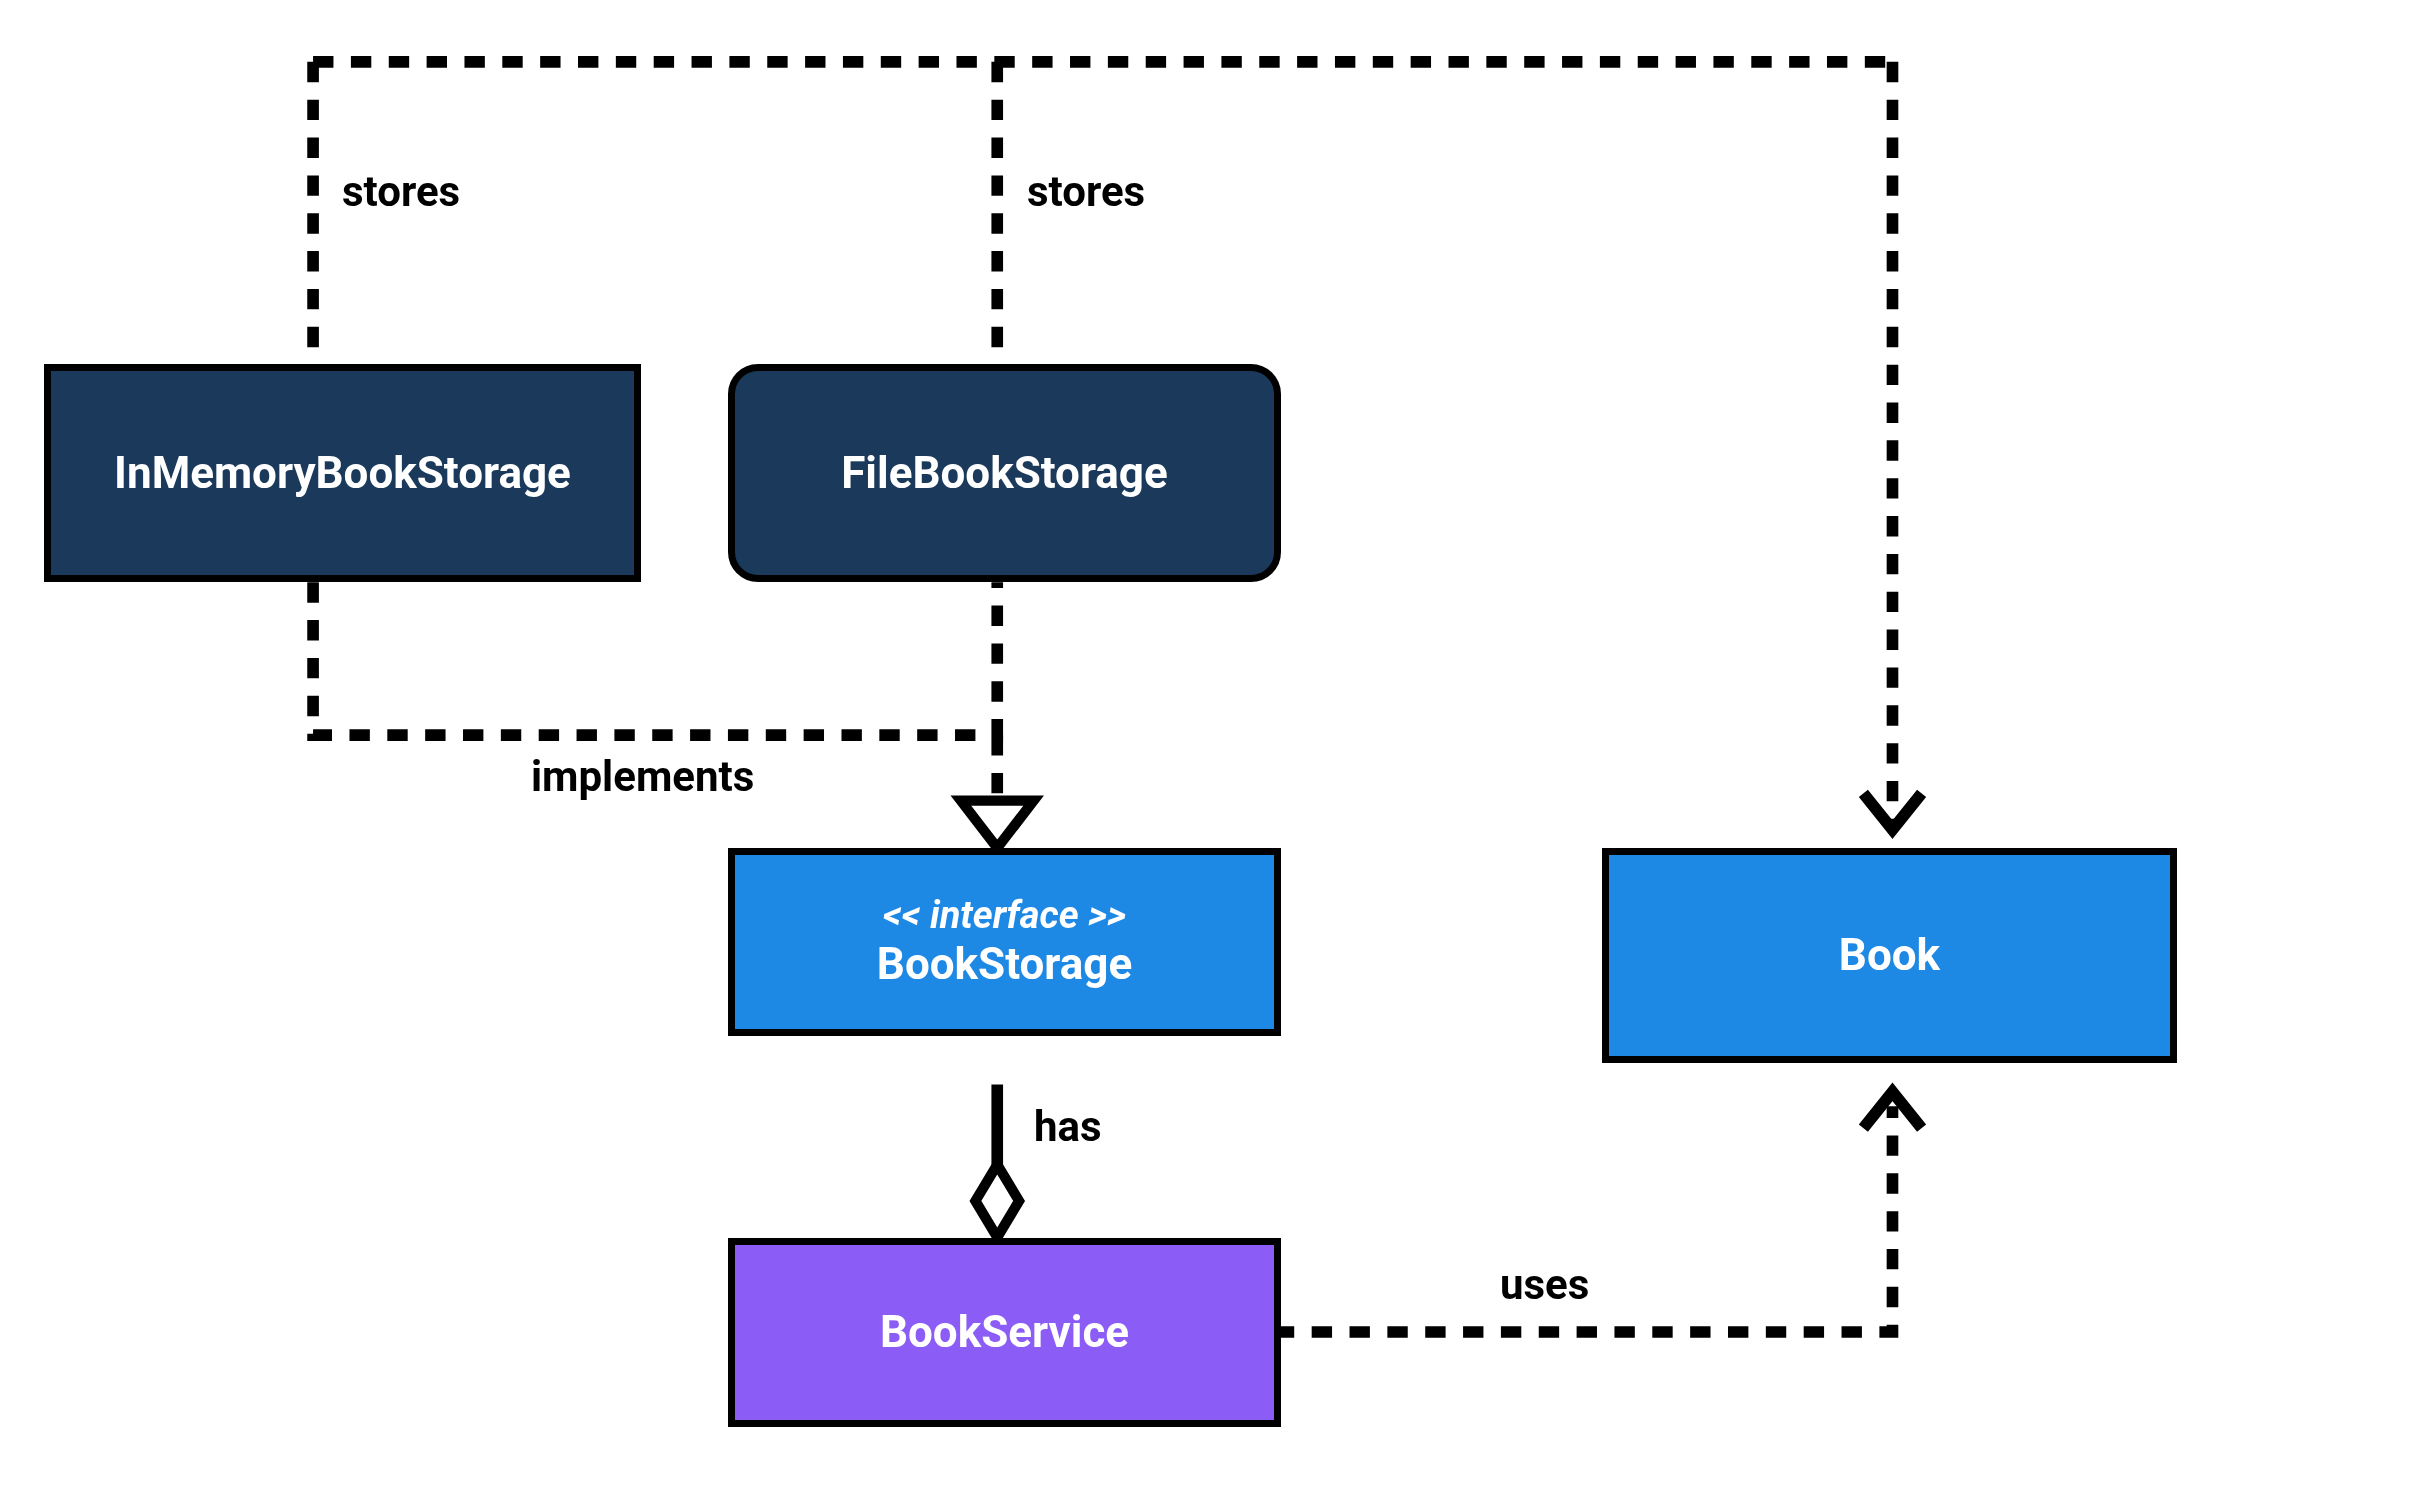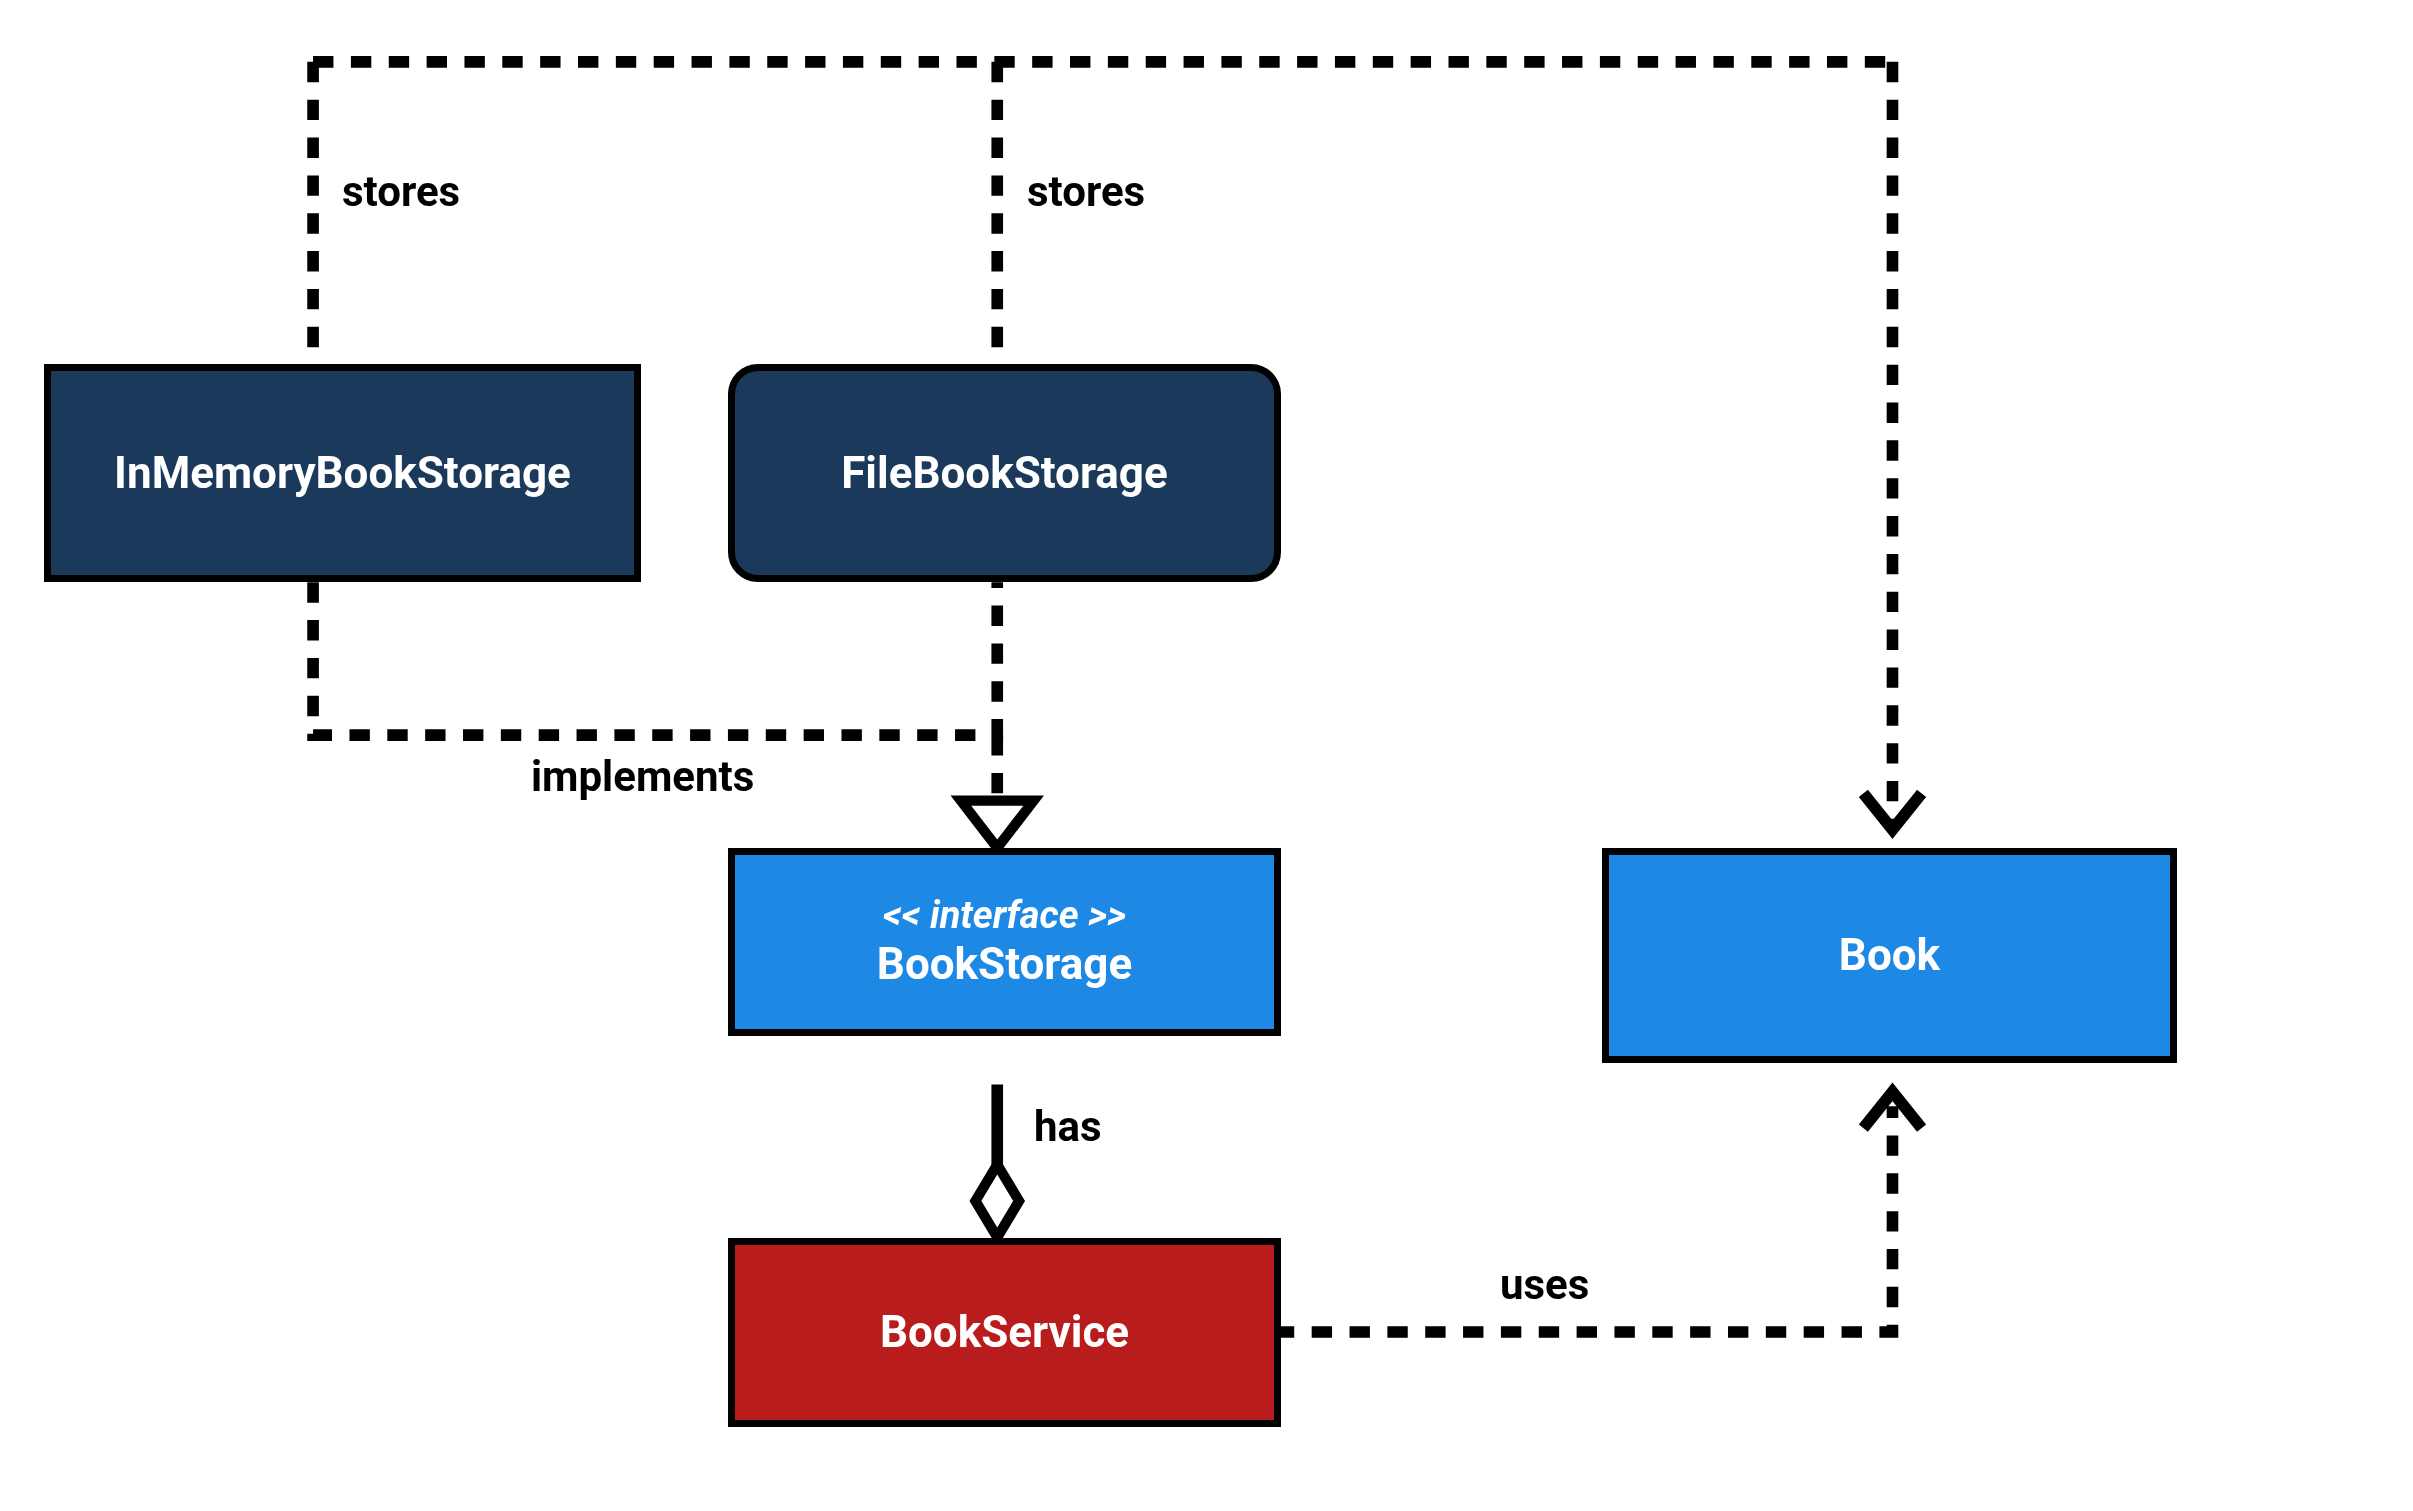--- a/index.html
+++ b/index.html
@@ -17,21 +17,21 @@
     justify-content: center;
     text-align: center;
     font-weight: 700;
     color: #ffffff;
   }
   .box .title { font-size: 44px; line-height: 1.2; }
   .box .stereo { font-size: 38px; font-style: italic; font-weight: 700; line-height: 1.2; }
 
   .c-dark  { background: #1b3a5b; }
   .c-mid   { background: #1e88e5; }
-  .c-light { background: #b91c1c; }
+  .c-light { background: #8b5cf6; }
 
   .edge-label {
     position: absolute;
     font-size: 42px;
     font-weight: 700;
     color: #000;
   }
 
   svg.wires { position: absolute; top: 0; left: 0; width: 2413px; height: 1511px; pointer-events: none; }
 </style>

